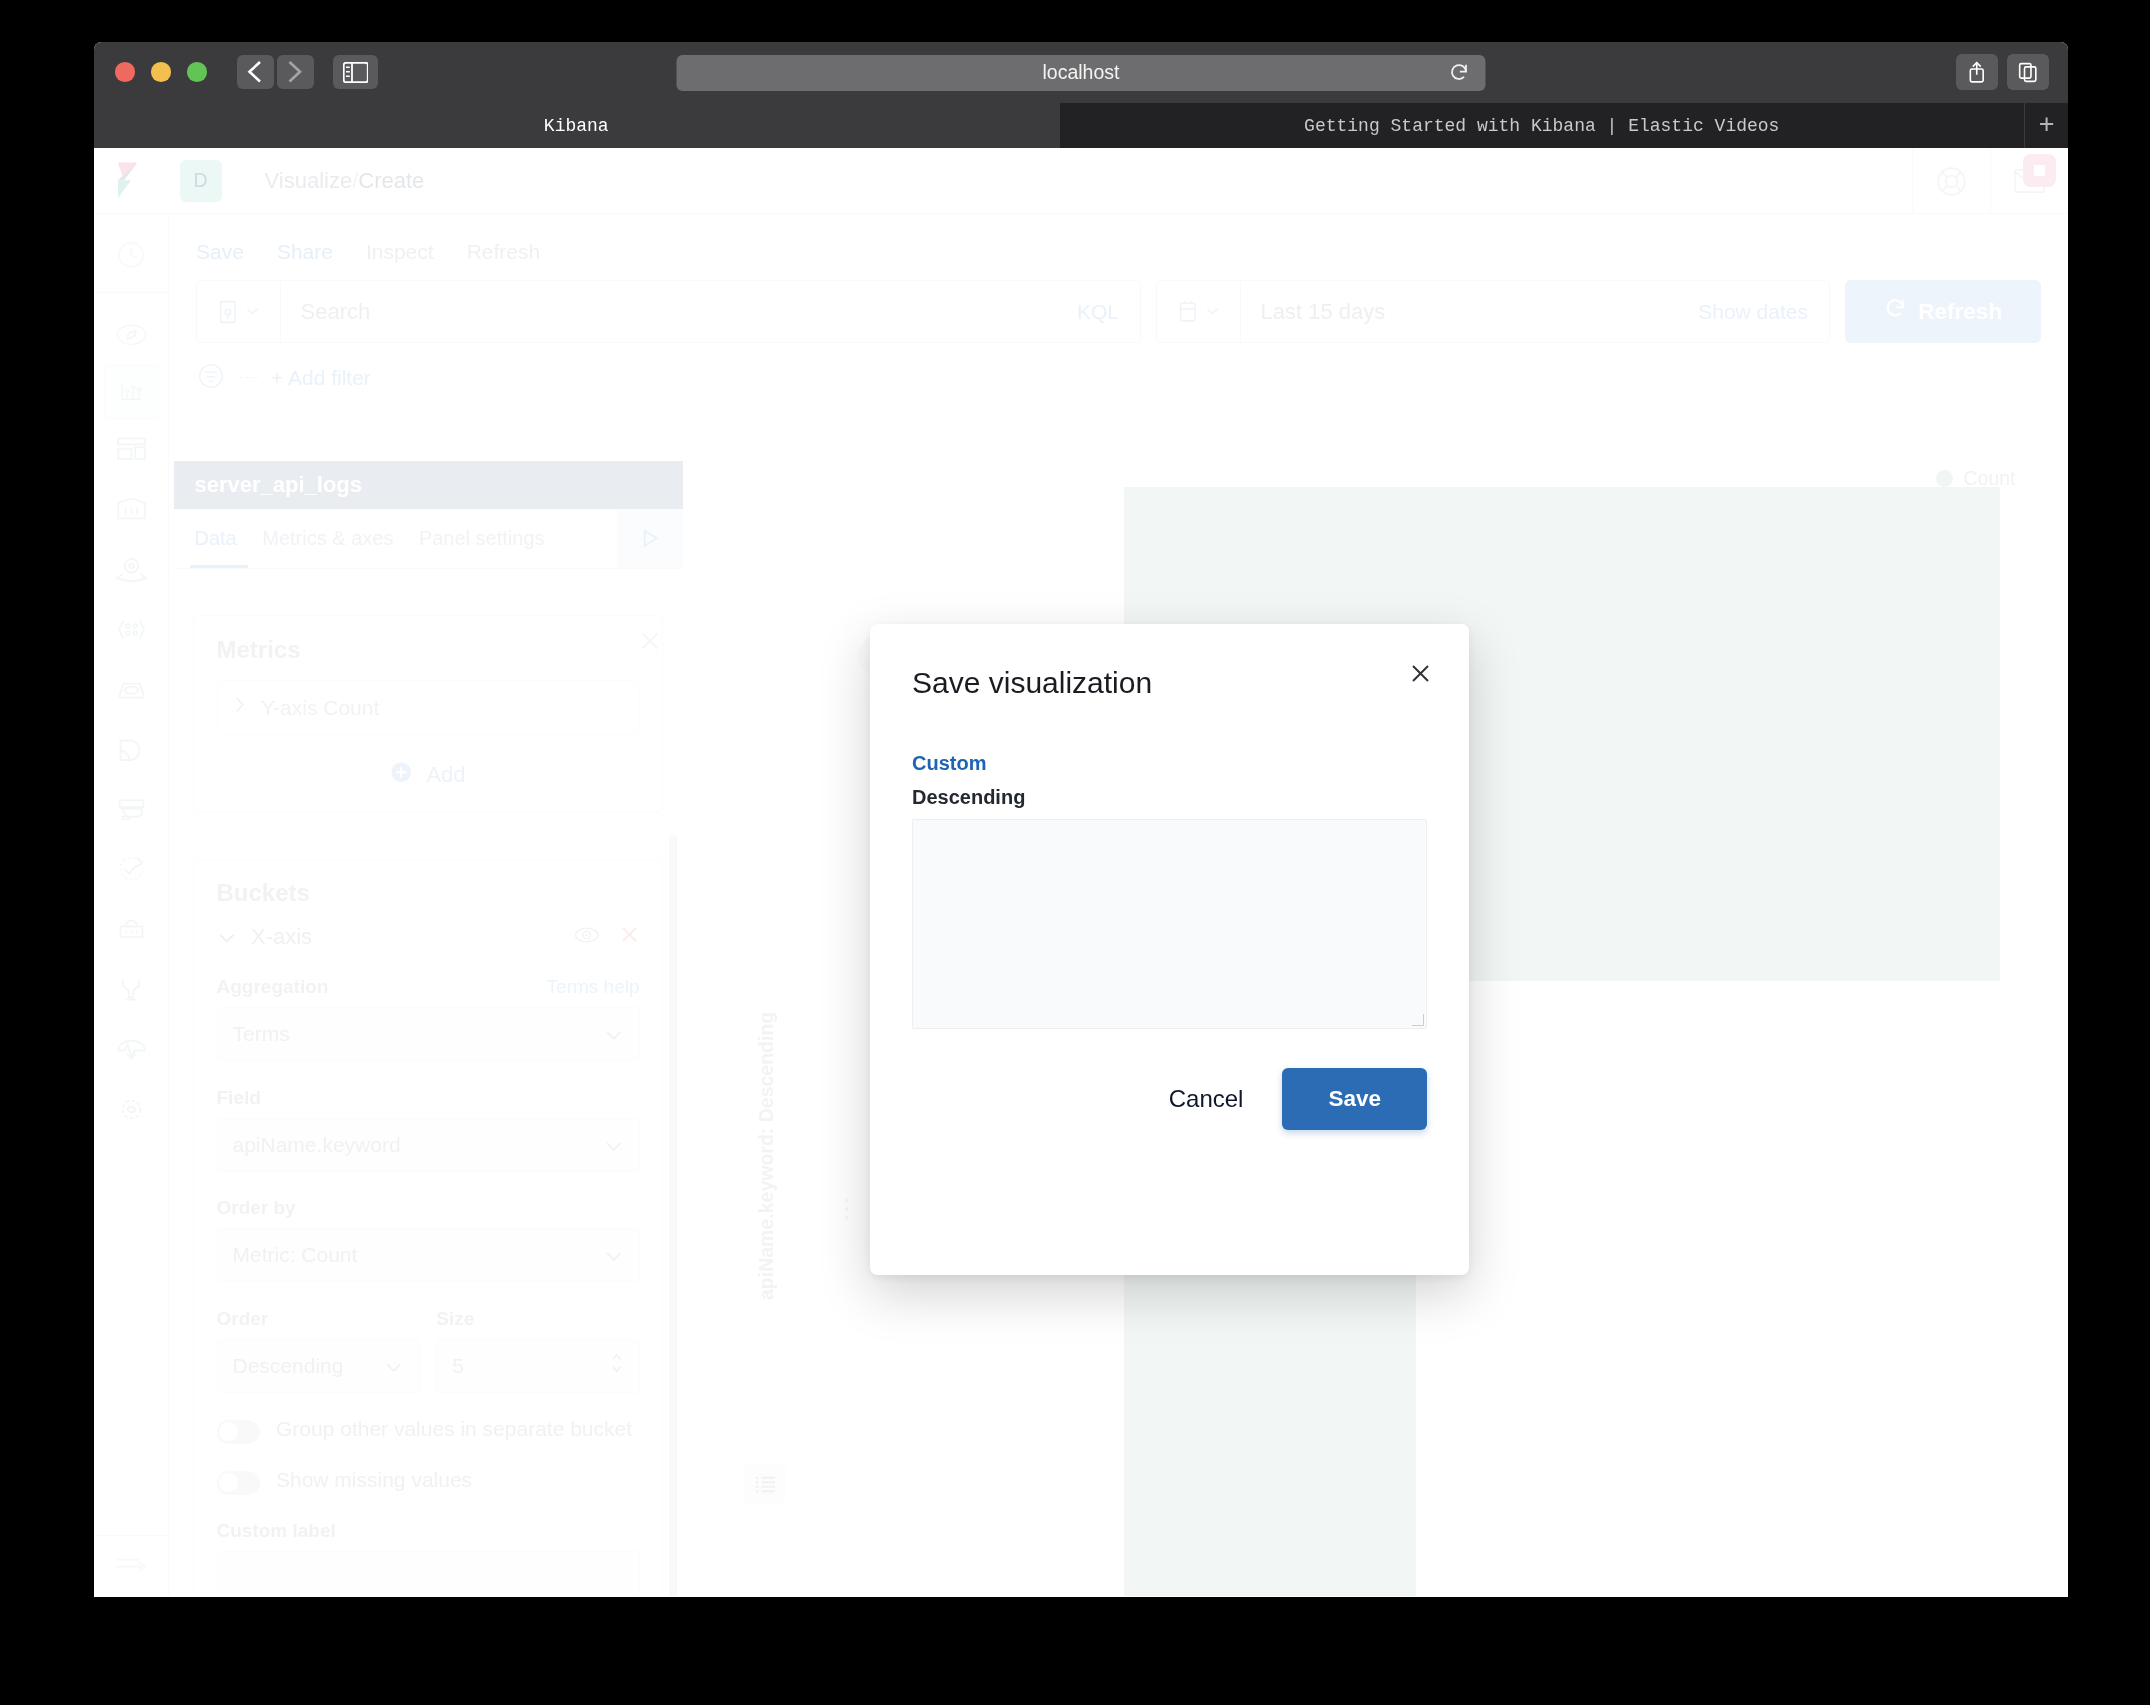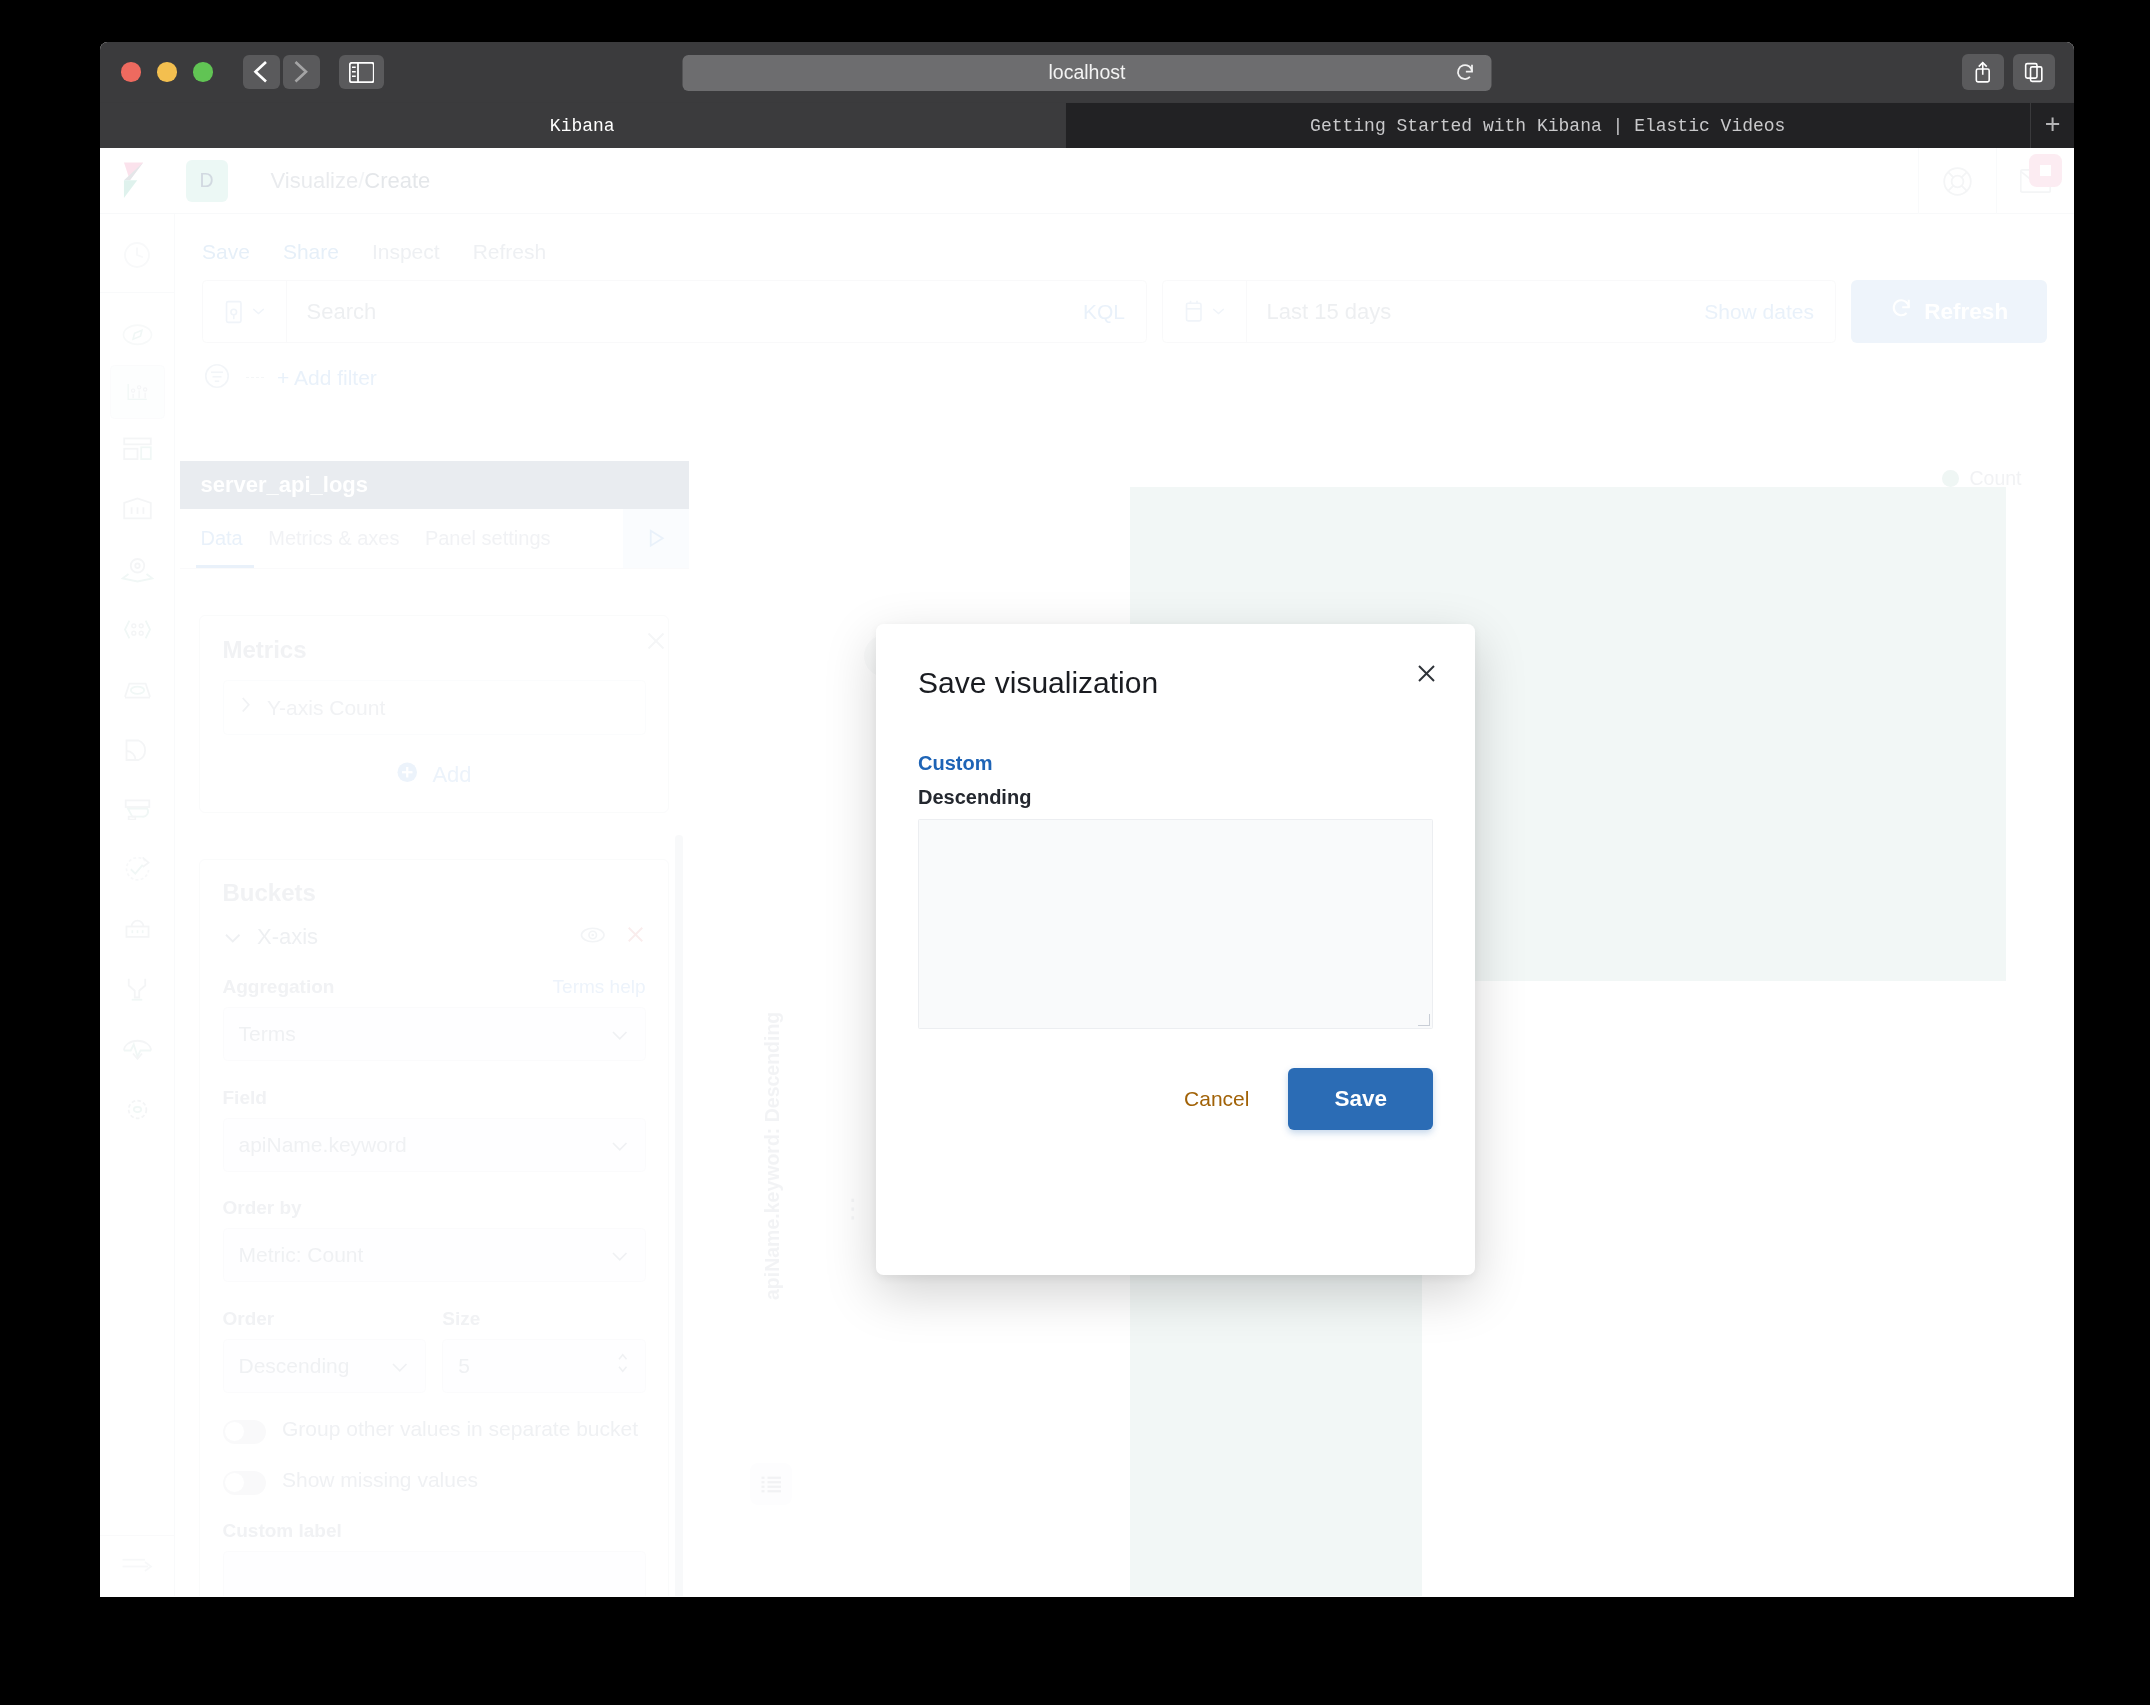--- a/index.html
+++ b/index.html
@@ -6,21 +6,21 @@
   html, body {
     width: 2151px; height: 1706px;
     background: #000;
     font-family: "Liberation Sans", sans-serif;
     overflow: hidden;
   }
 
   
   #browser-window {
     position: absolute;
-    left: 100px; top: 42px;
+    left: 94px; top: 42px;
     width: 1974px; height: 1555px;
     background: #fff;
     border-radius: 7.5px 7.5px 0 0;
     overflow: hidden;
     box-shadow: 0 7.5px 37px rgba(0,0,0,.55);
   }
 
   #titlebar {
     position: relative;
     height: 60px;
@@ -263,21 +263,21 @@
   }
   #caret { display:inline-block; width: 1.5px; height: 25.5px; background: #26292f; margin-left: 1.5px; }
   #desc-input { height: 210px; border: 0.7px solid #eceef1; background: #f9fafb;
                 border-radius: 1.5px; position: relative; }
   #desc-input::after {
     content:''; position:absolute; right: 2.2px; bottom: 2.2px; width: 10.5px; height: 10.5px;
     border-right: 1.5px solid #c9ced6; border-bottom: 1.5px solid #c9ced6;
   }
   #modal-actions { display: flex; align-items: center; justify-content: flex-end;
                    gap: 12px; margin-top: 39px; }
-  #cancel-btn { font-size: 21px; color: #a16207; padding: 16.5px 27px; }
+  #cancel-btn { font-size: 24px; color: #0f172a; padding: 16.5px 27px; }
   #save-btn { background: #2b6cb5; color: #fff; font-size: 22.5px; font-weight: 600;
               padding: 18px 46px; border-radius: 6px;
               box-shadow: 0 3px 7.5px rgba(43,108,181,.28); }
 </style>
 </head>
 <body>
 
 <div id="browser-window">
 
   <div id="titlebar">

